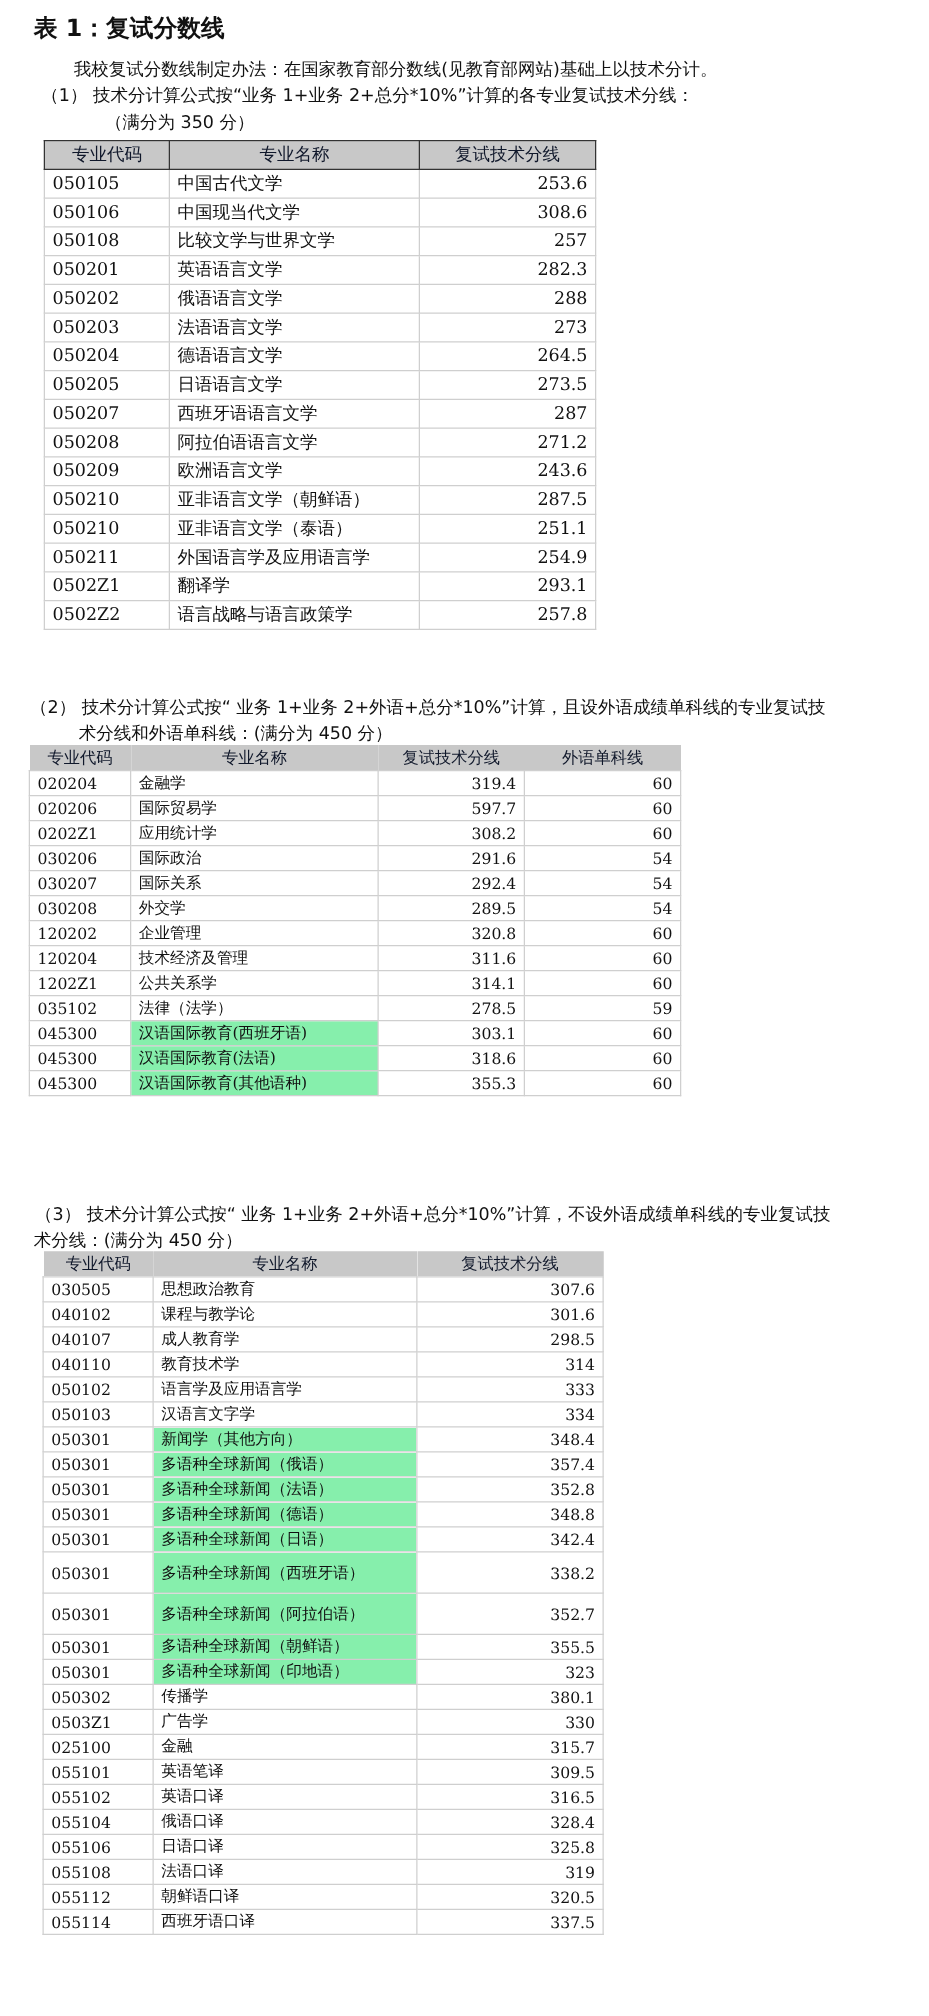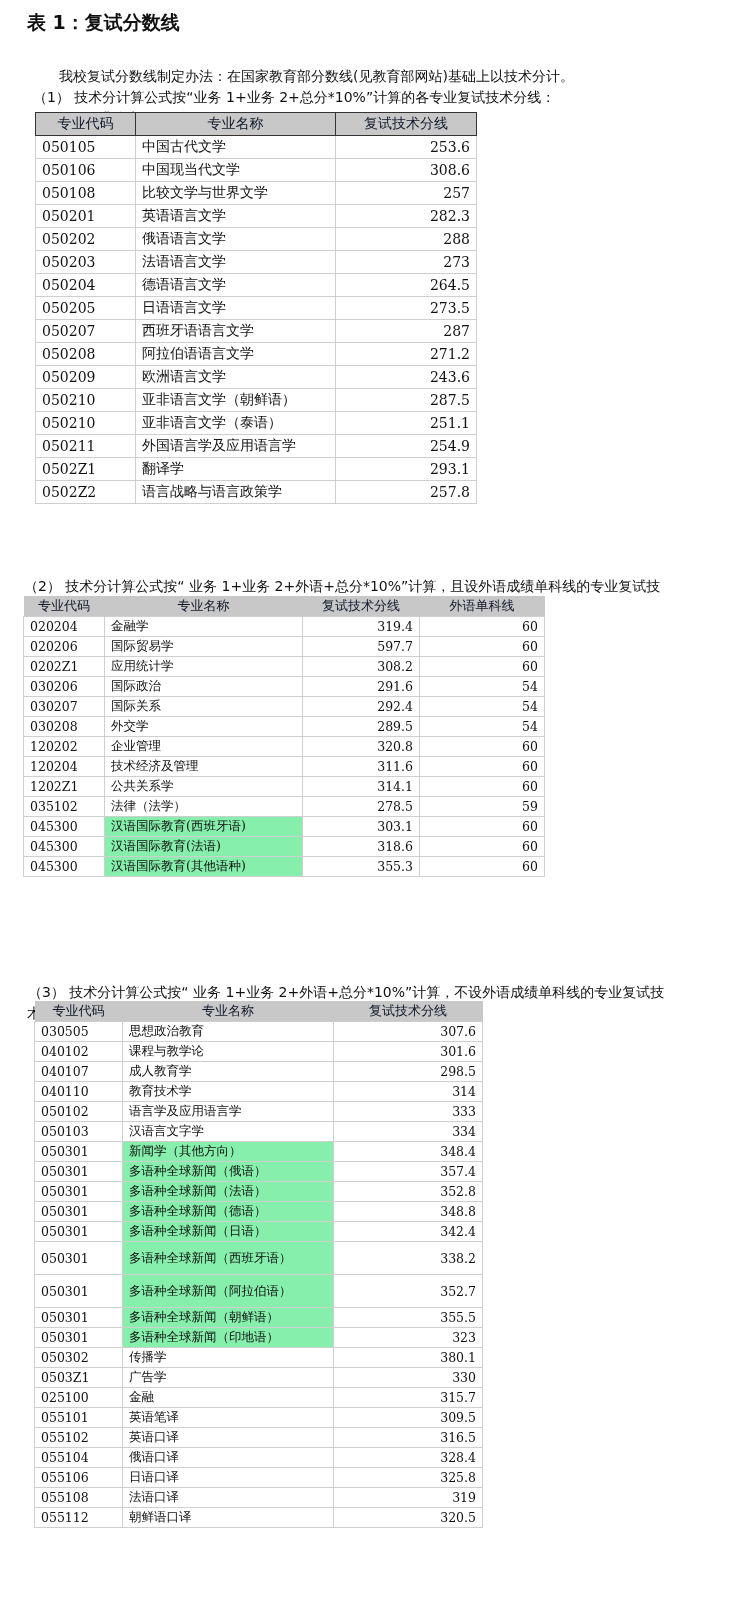--- a/index.html
+++ b/index.html
@@ -2,21 +2,21 @@
 <html><head>
 <meta charset="utf-8">
 <style>
   html, body { margin:0; padding:0; background:#ffffff; }
   body { width:743px; height:1613px; position:relative; overflow:hidden;
          font-family:"DejaVu Serif","Liberation Serif",serif; color:#111; }
   .abs { position:absolute; }
   .title { left:27px; top:10px; font-size:19px; font-weight:bold;
            font-family:"DejaVu Sans","Liberation Sans",sans-serif; letter-spacing:0px; }
   .para { font-size:14px; white-space:nowrap; line-height:19px;
-          font-family:"DejaVu Sans","Liberation Sans",sans-serif;margin-top:20px; }
+          font-family:"DejaVu Sans","Liberation Sans",sans-serif; }
   table { border-collapse:collapse; position:absolute; table-layout:fixed; }
   td, th { font-size:13px; padding:0 6px; white-space:nowrap; overflow:hidden;
            font-family:"DejaVu Serif","Liberation Serif",serif; font-weight:normal; }
   th { font-family:"DejaVu Sans","Liberation Sans",sans-serif; text-align:center; background:#c8c8c8; color:#0f172a; }
   td.num { text-align:right; }
   td.hl { background:#86efac; }
   
   #t1 th { border:1px solid #333; height:22px; font-size:14px; }
   #t1 td { border:1px solid #cfcfcf; height:22px; font-size:14px; }
   #t1 td:first-child { border-left:1px solid #cfcfcf; }
@@ -363,14 +363,19 @@
       <tr>
         <td>055108</td>
         <td>法语口译</td>
         <td class="num">319</td>
       </tr>
       <tr>
         <td>055112</td>
         <td>朝鲜语口译</td>
         <td class="num">320.5</td>
       </tr>
+      <tr>
+        <td>055114</td>
+        <td>西班牙语口译</td>
+        <td class="num">337.5</td>
+      </tr>
     </tbody>
 </table>
 
 </body></html>

